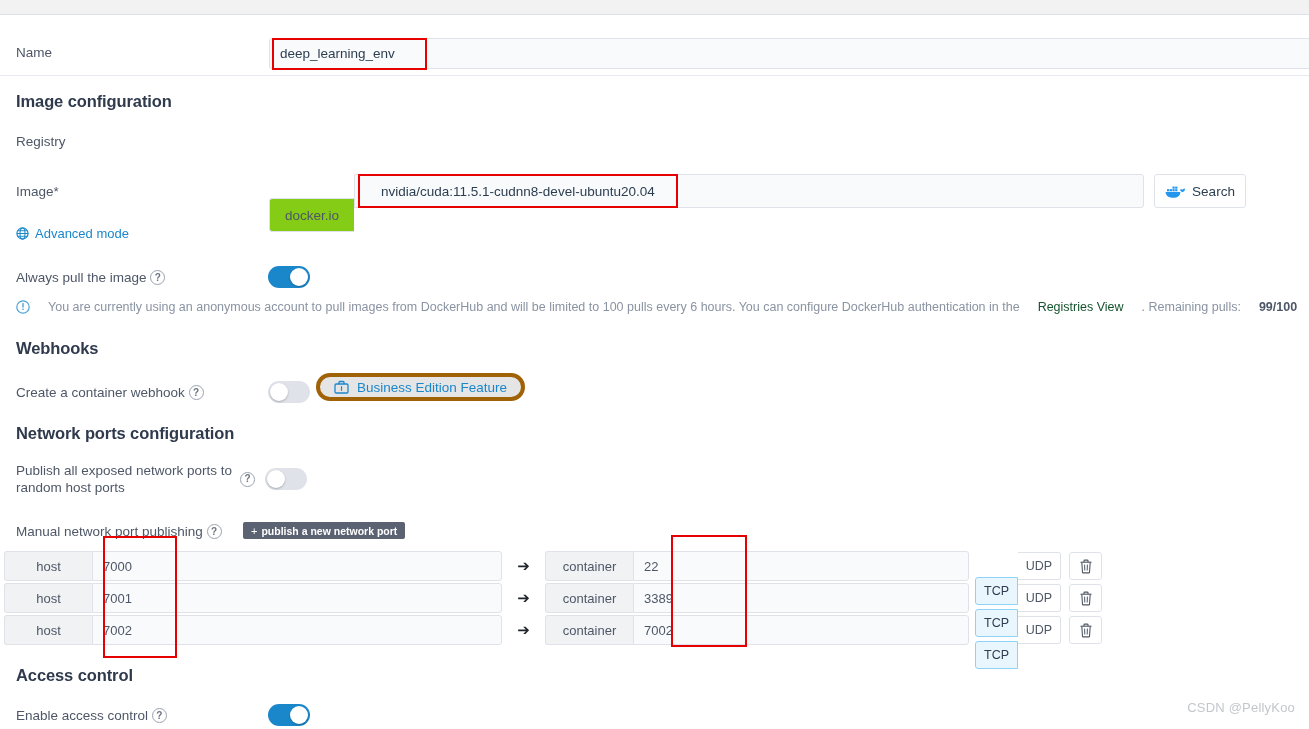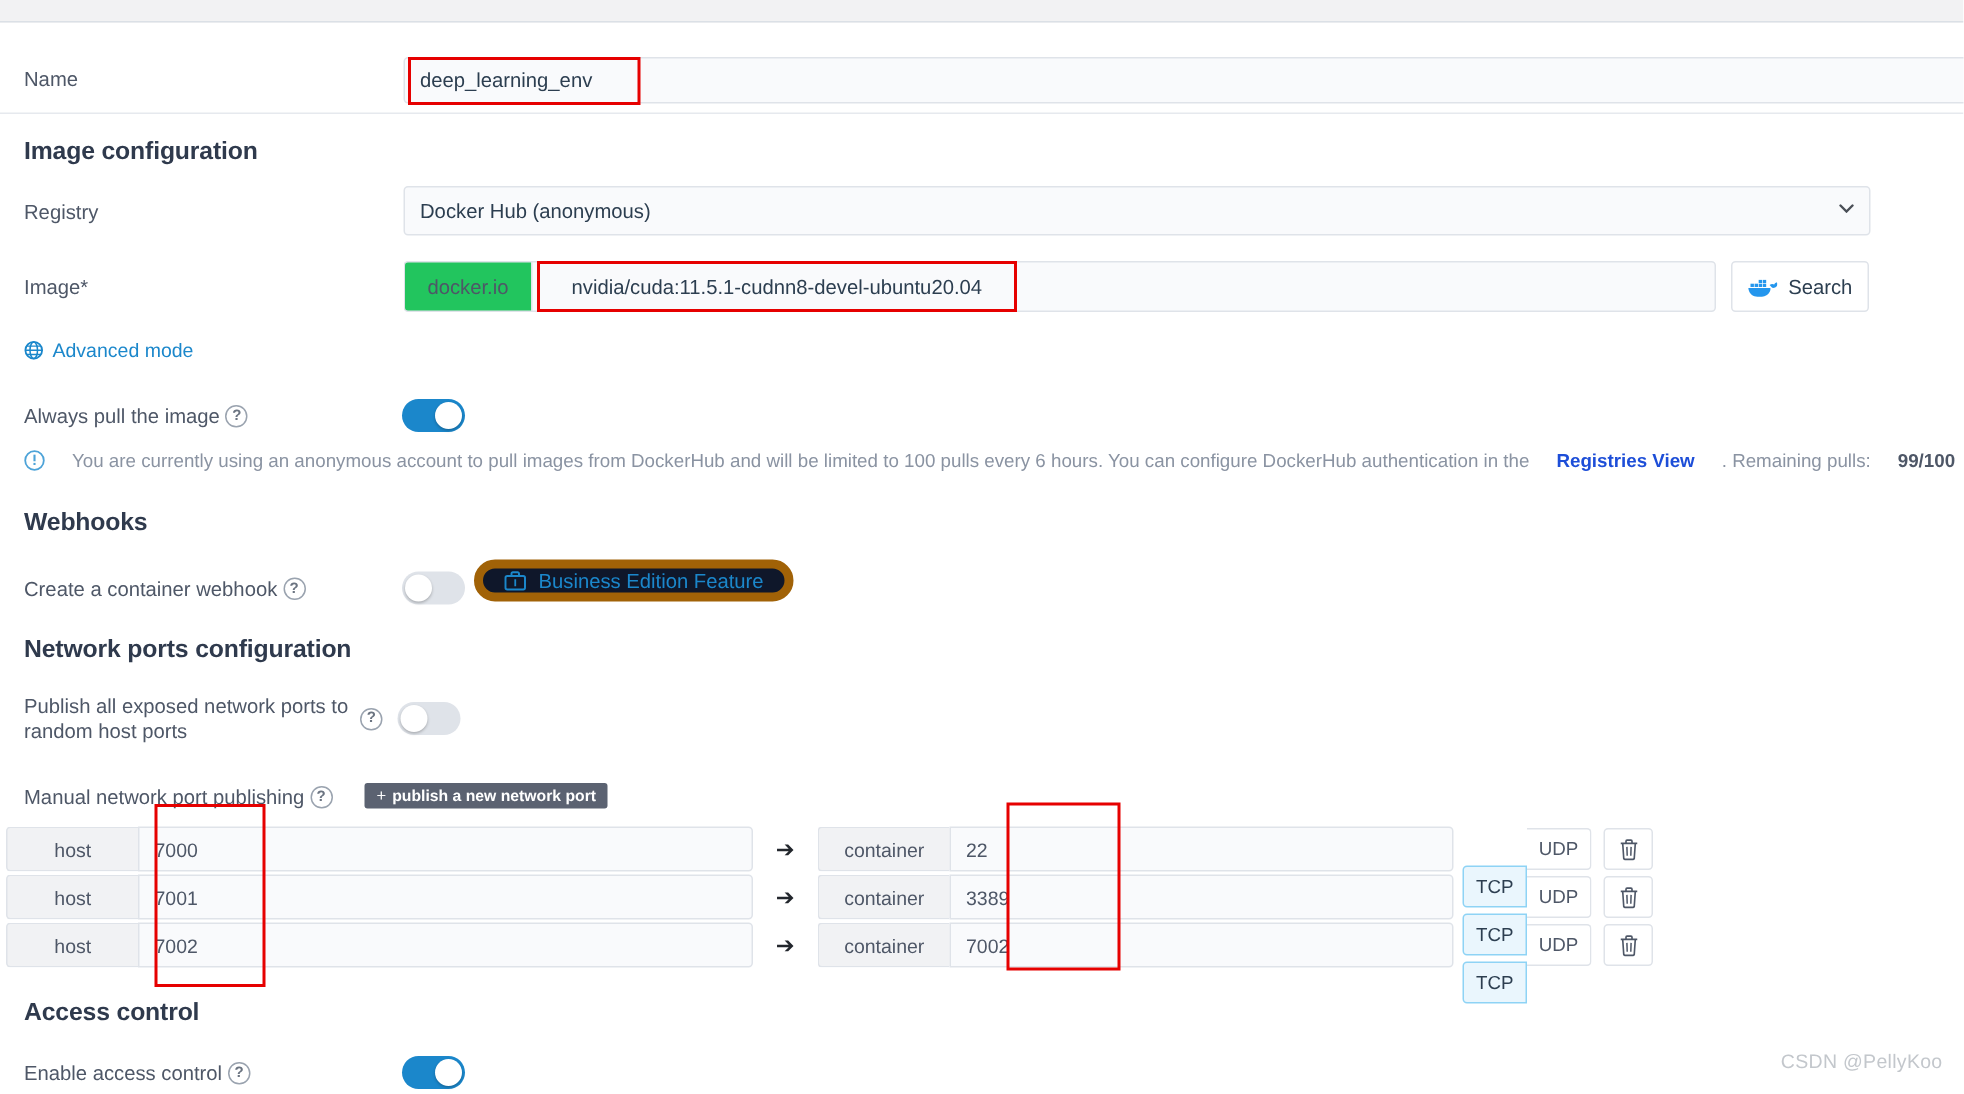--- a/index.html
+++ b/index.html
@@ -60,24 +60,24 @@
     -webkit-appearance: none; -moz-appearance: none; appearance: none;
   }
   .select-chevron {
     position: absolute; right: 11px; top: 12px; pointer-events: none;
     width: 10px; height: 6px;
   }
 
   
   .img-group { position: absolute; left: 269px; top: 174px; display: flex; height: 34px; }
   .img-prefix {
-    width: 85px; height: 34px; background: #22c55e; border: 1px solid #dfe3e9;
+    width: 85px; height: 34px; background: #84cc16; border: 1px solid #dfe3e9;
     border-right: none; border-radius: 3px 0 0 3px;
     display: flex; align-items: center; justify-content: center;
-    font-size: 13.5px; color: #4e5767;
+    font-size: 13.5px; color: #4e5767; margin-top: 24px;
   }
   .img-input {
     width: 790px; height: 34px; border: 1px solid #dfe3e9; border-radius: 0 3px 3px 0;
     background: #f9fafc; font-size: 13.5px; color: #2c3e50; padding: 0 26px;
     font-family: "Liberation Sans", sans-serif; outline: none;
   }
   .search-btn {
     position: absolute; left: 1154px; top: 174px; width: 92px; height: 34px;
     background: #fff; border: 1px solid #dfe3e9; border-radius: 3px;
     display: flex; align-items: center; justify-content: center; gap: 7px;
@@ -113,27 +113,27 @@
     font-size: 10px; line-height: 1; font-weight: bold; cursor: pointer;
     flex: none; vertical-align: middle;
   }
 
   
   .notice {
     position: absolute; left: 16px; top: 300px; width: 1285px;
     font-size: 12.5px; color: #8a93a2; display: flex; align-items: center; gap: 18px;
     white-space: nowrap;
   }
-  .notice a { color: #1d4ed8; text-decoration: none; font-weight: bold; }
+  .notice a { color: #14532d; text-decoration: none; }
   .notice b { color: #4e5767; }
 
   
   .be-badge {
     position: absolute; left: 316px; top: 373px; height: 28px;
-    border: 6px solid #a16207; border-radius: 14px; background: #0f172a;
+    border: 4px solid #a16207; border-radius: 14px; background: #e5e5e5;
     display: flex; align-items: center; gap: 8px; padding: 0 14px;
     font-size: 13.5px; color: #1b87cb; cursor: pointer;
   }
 
   
   .publish-btn {
     position: absolute; left: 243px; top: 522px; height: 17px;
     background: #5b6271; border-radius: 2px; color: #fff;
     font-size: 10.5px; font-weight: bold; padding: 0 8px;
     display: flex; align-items: center; gap: 4px; cursor: pointer;
@@ -197,28 +197,20 @@
 
   <div class="name-row">
     <div class="label">Name</div>
   </div>
   <input class="name-input" type="text" value="deep_learning_env" style="">
 
   <div class="section-title" style="top:92px;">Image configuration</div>
 
   <div class="row" style="top:132px;height:18px;">
     <div class="label">Registry</div>
-  </div>
-  <div class="select-wrap" style="top:124px;">
-    <select class="styled">
-      <option>Docker Hub (anonymous)</option>
-    </select>
-    <svg class="select-chevron" viewBox="0 0 10 6">
-      <path d="M1 1 L5 5 L9 1" fill="none" stroke="#4a4f57" stroke-width="1.6" stroke-linecap="round"></path>
-    </svg>
   </div>
 
   <div class="row" style="top:182px;height:18px;">
     <div class="label">Image*</div>
   </div>
   <div class="img-group">
     <div class="img-prefix">docker.io</div>
     <input class="img-input" type="text" value="nvidia/cuda:11.5.1-cudnn8-devel-ubuntu20.04" style="">
   </div>
   <div class="search-btn">

